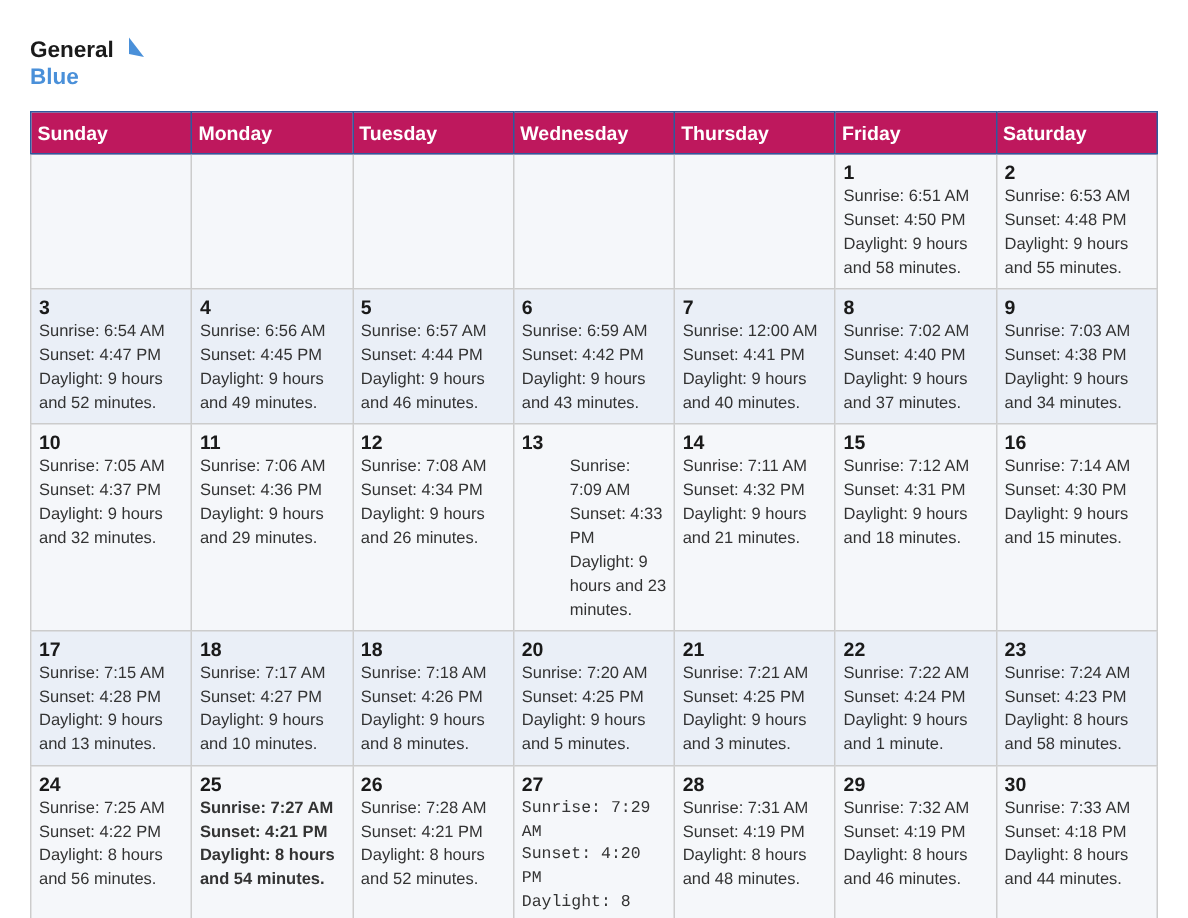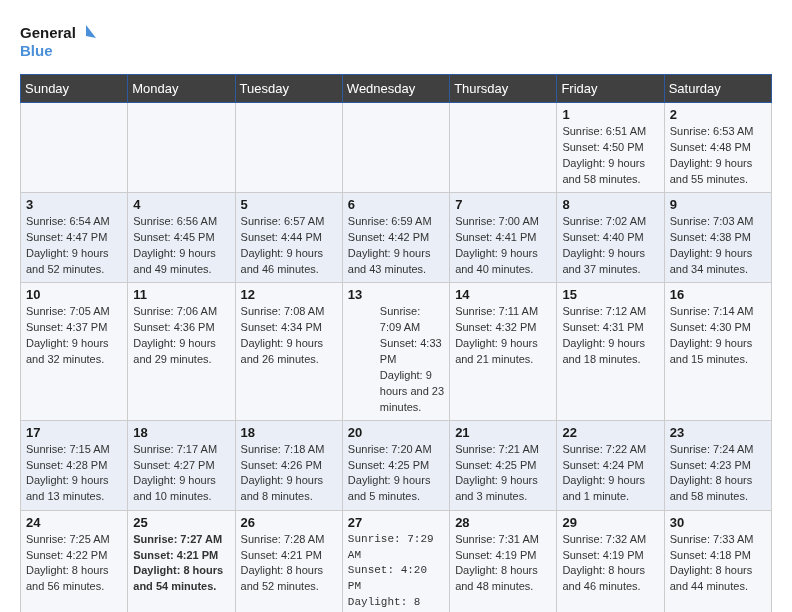--- a/index.html
+++ b/index.html
@@ -32,24 +32,24 @@
     .location {
       font-size: 16px;
       color: #555;
     }
     table {
       width: 100%;
       border-collapse: collapse;
       table-layout: fixed;
     }
     thead tr th {
-      background-color: #404040;
+      background-color: #be185d;
       color: white;
       font-size: 13px;
-      font-weight: normal;
+      font-weight: bold;
       padding: 6px 4px;
       text-align: left;
       border: 1px solid #2d5a9e;
     }
     tbody tr td {
       vertical-align: top;
       border: 1px solid #ccc;
       padding: 4px 5px;
       font-size: 11px;
       color: #333;
@@ -145,21 +145,21 @@
 Daylight: 9 hours and 46 minutes.</div>
         </td>
         <td>
           <span class="day-number">6</span>
           <div class="day-info" style="white-space: pre-line;">Sunrise: 6:59 AM
 Sunset: 4:42 PM
 Daylight: 9 hours and 43 minutes.</div>
         </td>
         <td>
           <span class="day-number">7</span>
-          <div class="day-info" style="white-space: pre-line;">Sunrise: 7:00 AM
+          <div class="day-info" style="white-space: pre-line;">Sunrise: 12:00 AM
 Sunset: 4:41 PM
 Daylight: 9 hours and 40 minutes.</div>
         </td>
         <td>
           <span class="day-number">8</span>
           <div class="day-info" style="white-space: pre-line;">Sunrise: 7:02 AM
 Sunset: 4:40 PM
 Daylight: 9 hours and 37 minutes.</div>
         </td>
         <td>

